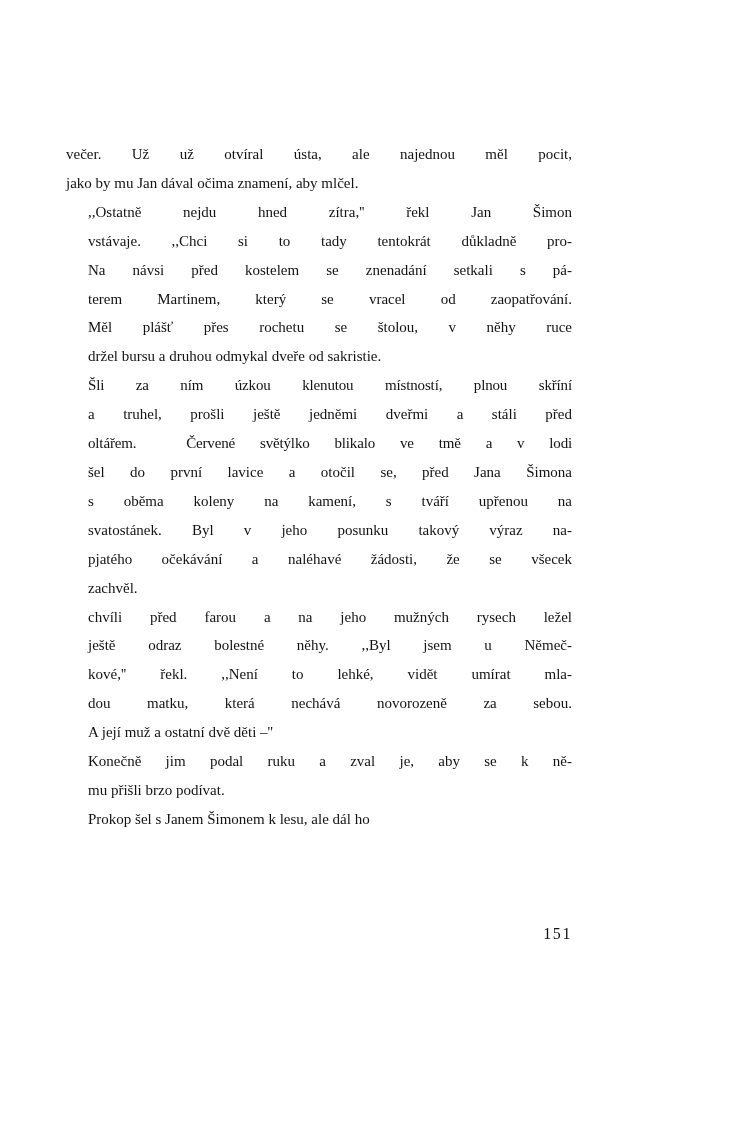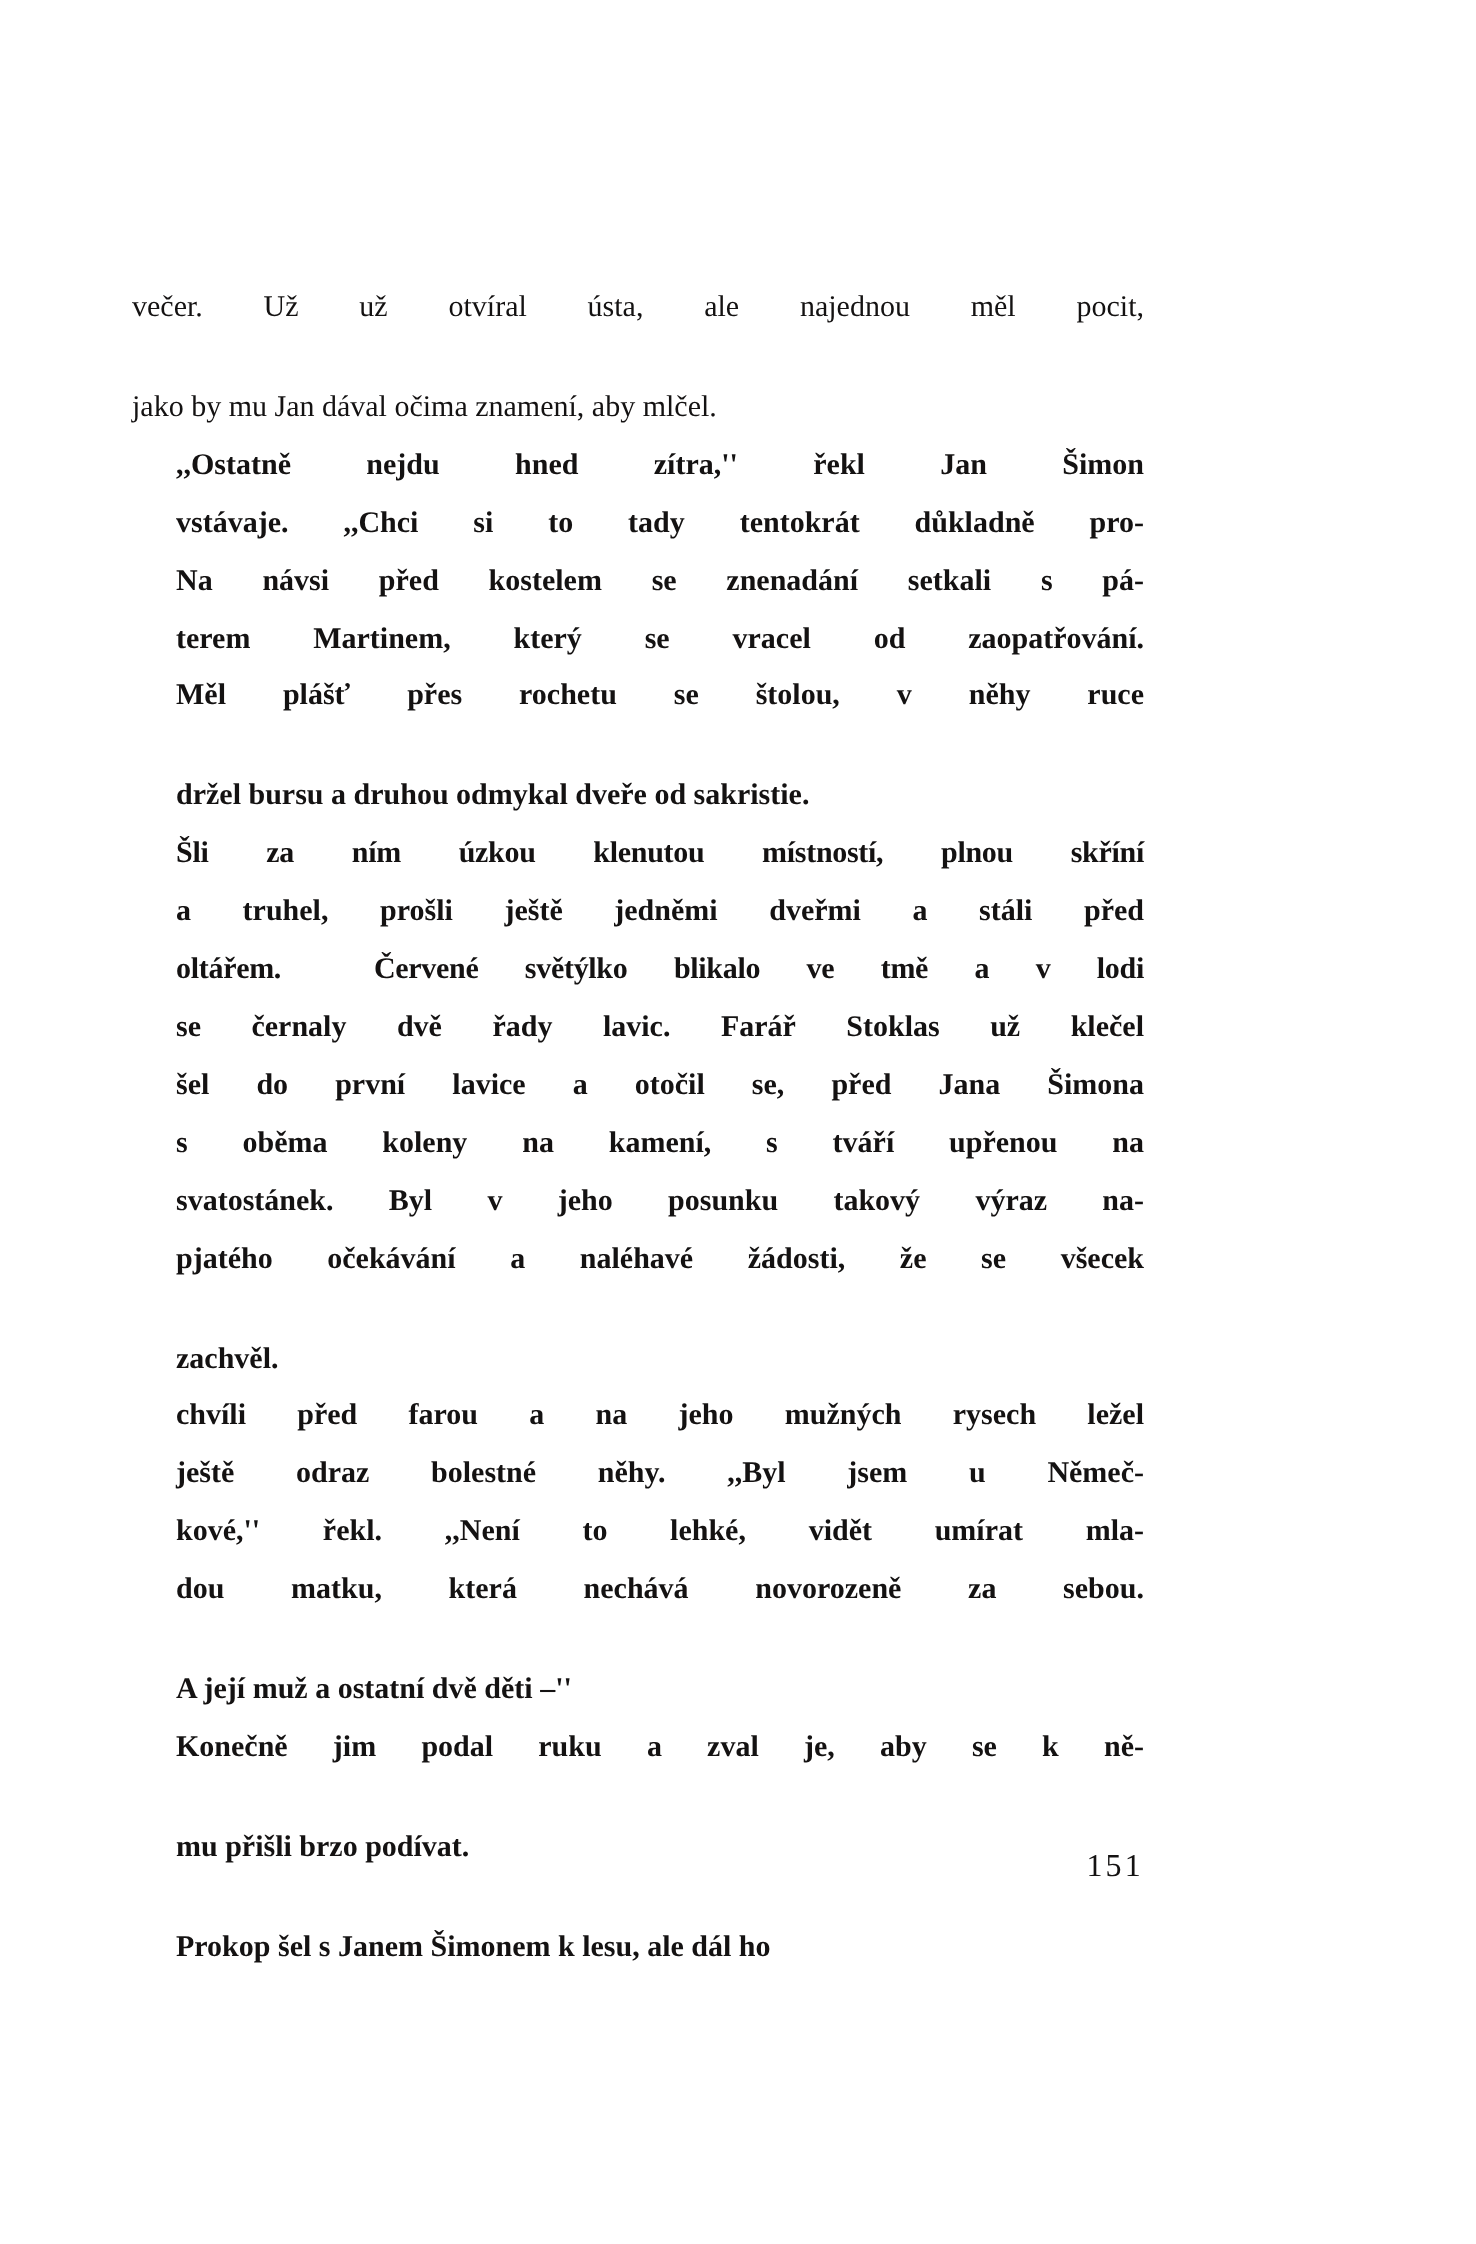--- a/index.html
+++ b/index.html
@@ -32,34 +32,32 @@
     font-size: 15px;
     line-height: 28.9px;
     color: #141212;
     text-indent: 0;
     hyphens: manual;
     -webkit-hyphens: manual;
   }
 
   .para.indent {
     text-indent: 22px;
-    font-weight: bold;
   }
 
   
   .line {
     display: block;
     text-align: justify;
     text-align-last: justify;
     white-space: pre-wrap;
   }
 
   .line.last {
     text-align-last: left;
-    margin-top: 21px;
   }
 
   .line.indent {
     text-indent: 22px;
   }
 
   
   .line.tight {
     letter-spacing: -0.15px;
   }
@@ -93,21 +91,20 @@
       <p class="para indent">
         <span class="line indent">Na návsi před kostelem se znenadání setkali s pá-</span>
         <span class="line">terem Martinem, který se vracel od zaopatřování.</span>
         <span class="line">Měl plášť přes rochetu se štolou, v něhy ruce</span>
         <span class="line last">držel bursu a druhou odmykal dveře od sakristie.</span>
       </p>
       <p class="para indent">
         <span class="line indent tight">Šli za ním úzkou klenutou místností, plnou skříní</span>
         <span class="line">a truhel, prošli ještě jedněmi dveřmi a stáli před</span>
         <span class="line tight">oltářem.  Červené světýlko blikalo ve tmě a v lodi</span>
-        <span class="line">se černaly dvě řady lavic. Farář Stoklas už klečel</span>
         <span class="line">šel do první lavice a otočil se, před Jana Šimona</span>
         <span class="line">s oběma koleny na kamení, s tváří upřenou na</span>
         <span class="line">svatostánek. Byl v jeho posunku takový výraz na-</span>
         <span class="line">pjatého očekávání a naléhavé žádosti, že se všecek</span>
         <span class="line last">zachvěl.</span>
       </p>
       <p class="para indent">
         <span class="line">chvíli před farou a na jeho mužných rysech ležel</span>
         <span class="line">ještě odraz bolestné něhy. ,,Byl jsem u Němeč-</span>
         <span class="line">kové,'' řekl. ,,Není to lehké, vidět umírat mla-</span>

